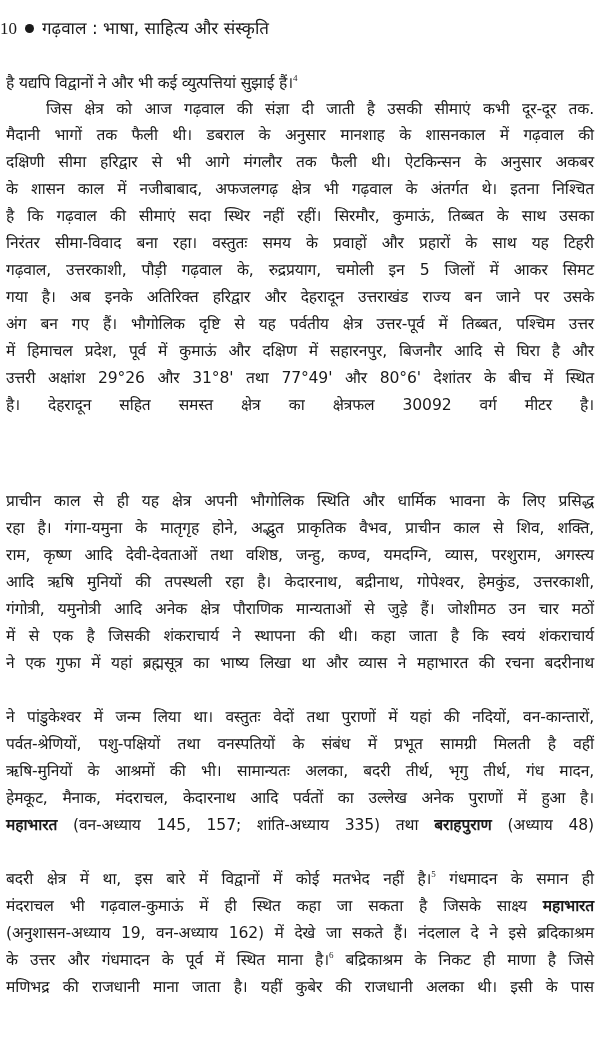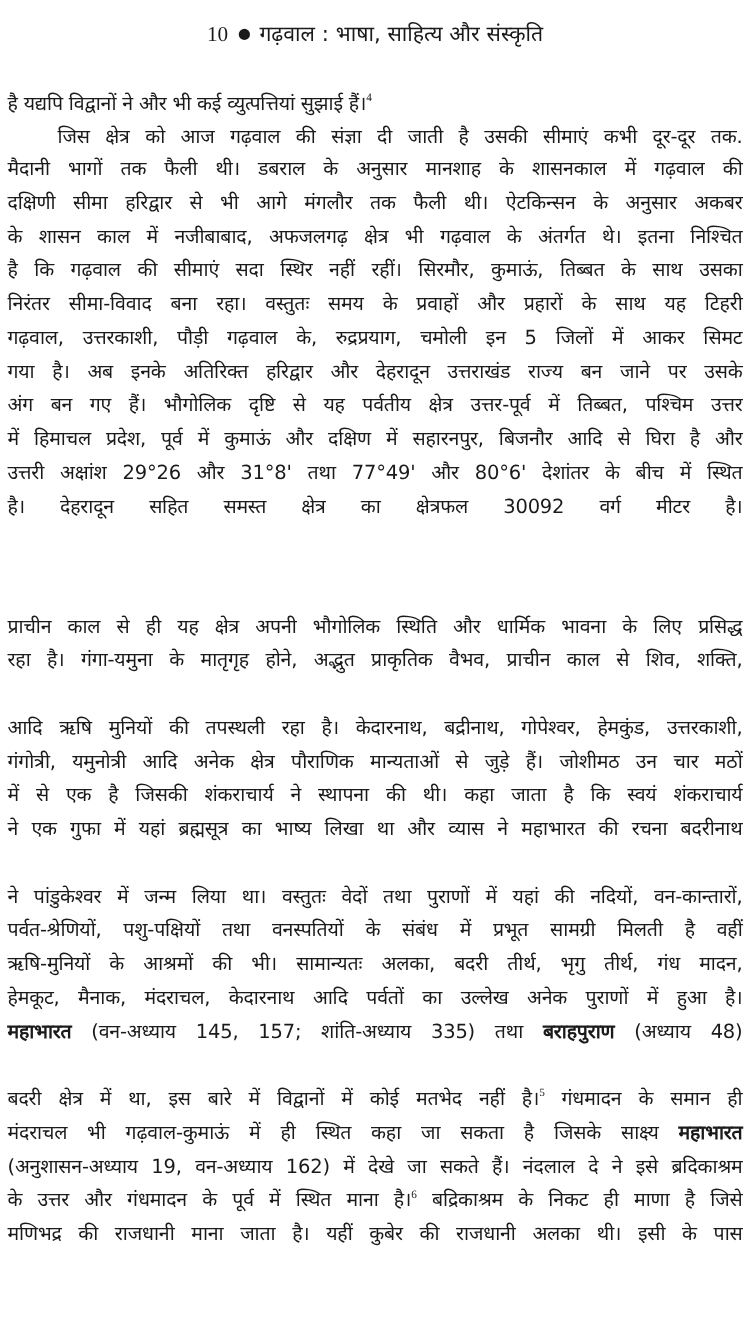--- a/index.html
+++ b/index.html
@@ -20,21 +20,20 @@
       left: 0;
       top: 0;
       width: 600px;
       height: 1059px;
     }
     .running-head {
       position: absolute;
       top: 14px;
       left: 0;
       width: 600px;
-      text-align: center;
       font-size: 17px;
       line-height: 28px;
       white-space: nowrap;
     }
     .running-head .page-num {
       font-family: "Liberation Serif", "DejaVu Serif", serif;
       font-size: 17px;
     }
     .running-head .bullet {
       display: inline-block;
@@ -94,20 +93,21 @@
   <div class="line" style="top:257px">गढ़वाल, उत्तरकाशी, पौड़ी गढ़वाल के, रुद्रप्रयाग, चमोली इन 5 जिलों में आकर सिमट</div>
   <div class="line" style="top:284px">गया है। अब इनके अतिरिक्त हरिद्वार और देहरादून उत्तराखंड राज्य बन जाने पर उसके</div>
   <div class="line" style="top:311px">अंग बन गए हैं। भौगोलिक दृष्टि से यह पर्वतीय क्षेत्र उत्तर-पूर्व में तिब्बत, पश्चिम उत्तर</div>
   <div class="line" style="top:338px">में हिमाचल प्रदेश, पूर्व में कुमाऊं और दक्षिण में सहारनपुर, बिजनौर आदि से घिरा है और</div>
   <div class="line" style="top:365px">उत्तरी अक्षांश 29°26 और 31°8' तथा 77°49' और 80°6' देशांतर के बीच में स्थित</div>
   <div class="line" style="top:392px">है। देहरादून सहित समस्त क्षेत्र का क्षेत्रफल 30092 वर्ग मीटर है।</div>
   <div class="line last" style="top:419px"></div>
 
   <div class="line" style="top:488px">प्राचीन काल से ही यह क्षेत्र अपनी भौगोलिक स्थिति और धार्मिक भावना के लिए प्रसिद्ध</div>
   <div class="line" style="top:515px">रहा है। गंगा-यमुना के मातृगृह होने, अद्भुत प्राकृतिक वैभव, प्राचीन काल से शिव, शक्ति,</div>
+  <div class="line" style="top:542px">राम, कृष्ण आदि देवी-देवताओं तथा वशिष्ठ, जन्हु, कण्व, यमदग्नि, व्यास, परशुराम, अगस्त्य</div>
   <div class="line" style="top:569px">आदि ऋषि मुनियों की तपस्थली रहा है। केदारनाथ, बद्रीनाथ, गोपेश्वर, हेमकुंड, उत्तरकाशी,</div>
   <div class="line" style="top:596px">गंगोत्री, यमुनोत्री आदि अनेक क्षेत्र पौराणिक मान्यताओं से जुड़े हैं। जोशीमठ उन चार मठों</div>
   <div class="line" style="top:623px">में से एक है जिसकी शंकराचार्य ने स्थापना की थी। कहा जाता है कि स्वयं शंकराचार्य</div>
   <div class="line" style="top:650px">ने एक गुफा में यहां ब्रह्मसूत्र का भाष्य लिखा था और व्यास ने महाभारत की रचना बदरीनाथ</div>
   <div class="line" style="top:704px">ने पांडुकेश्वर में जन्म लिया था। वस्तुतः वेदों तथा पुराणों में यहां की नदियों, वन-कान्तारों,</div>
   <div class="line" style="top:731px">पर्वत-श्रेणियों, पशु-पक्षियों तथा वनस्पतियों के संबंध में प्रभूत सामग्री मिलती है वहीं</div>
   <div class="line" style="top:758px">ऋषि-मुनियों के आश्रमों की भी। सामान्यतः अलका, बदरी तीर्थ, भृगु तीर्थ, गंध मादन,</div>
   <div class="line" style="top:785px">हेमकूट, मैनाक, मंदराचल, केदारनाथ आदि पर्वतों का उल्लेख अनेक पुराणों में हुआ है।</div>
 
   <div class="line" style="top:812px"><span class="bold">महाभारत</span><span> (वन-अध्याय 145, 157; शांति-अध्याय 335) तथा </span><span class="bold">बराहपुराण</span><span> (अध्याय 48)</span></div>

